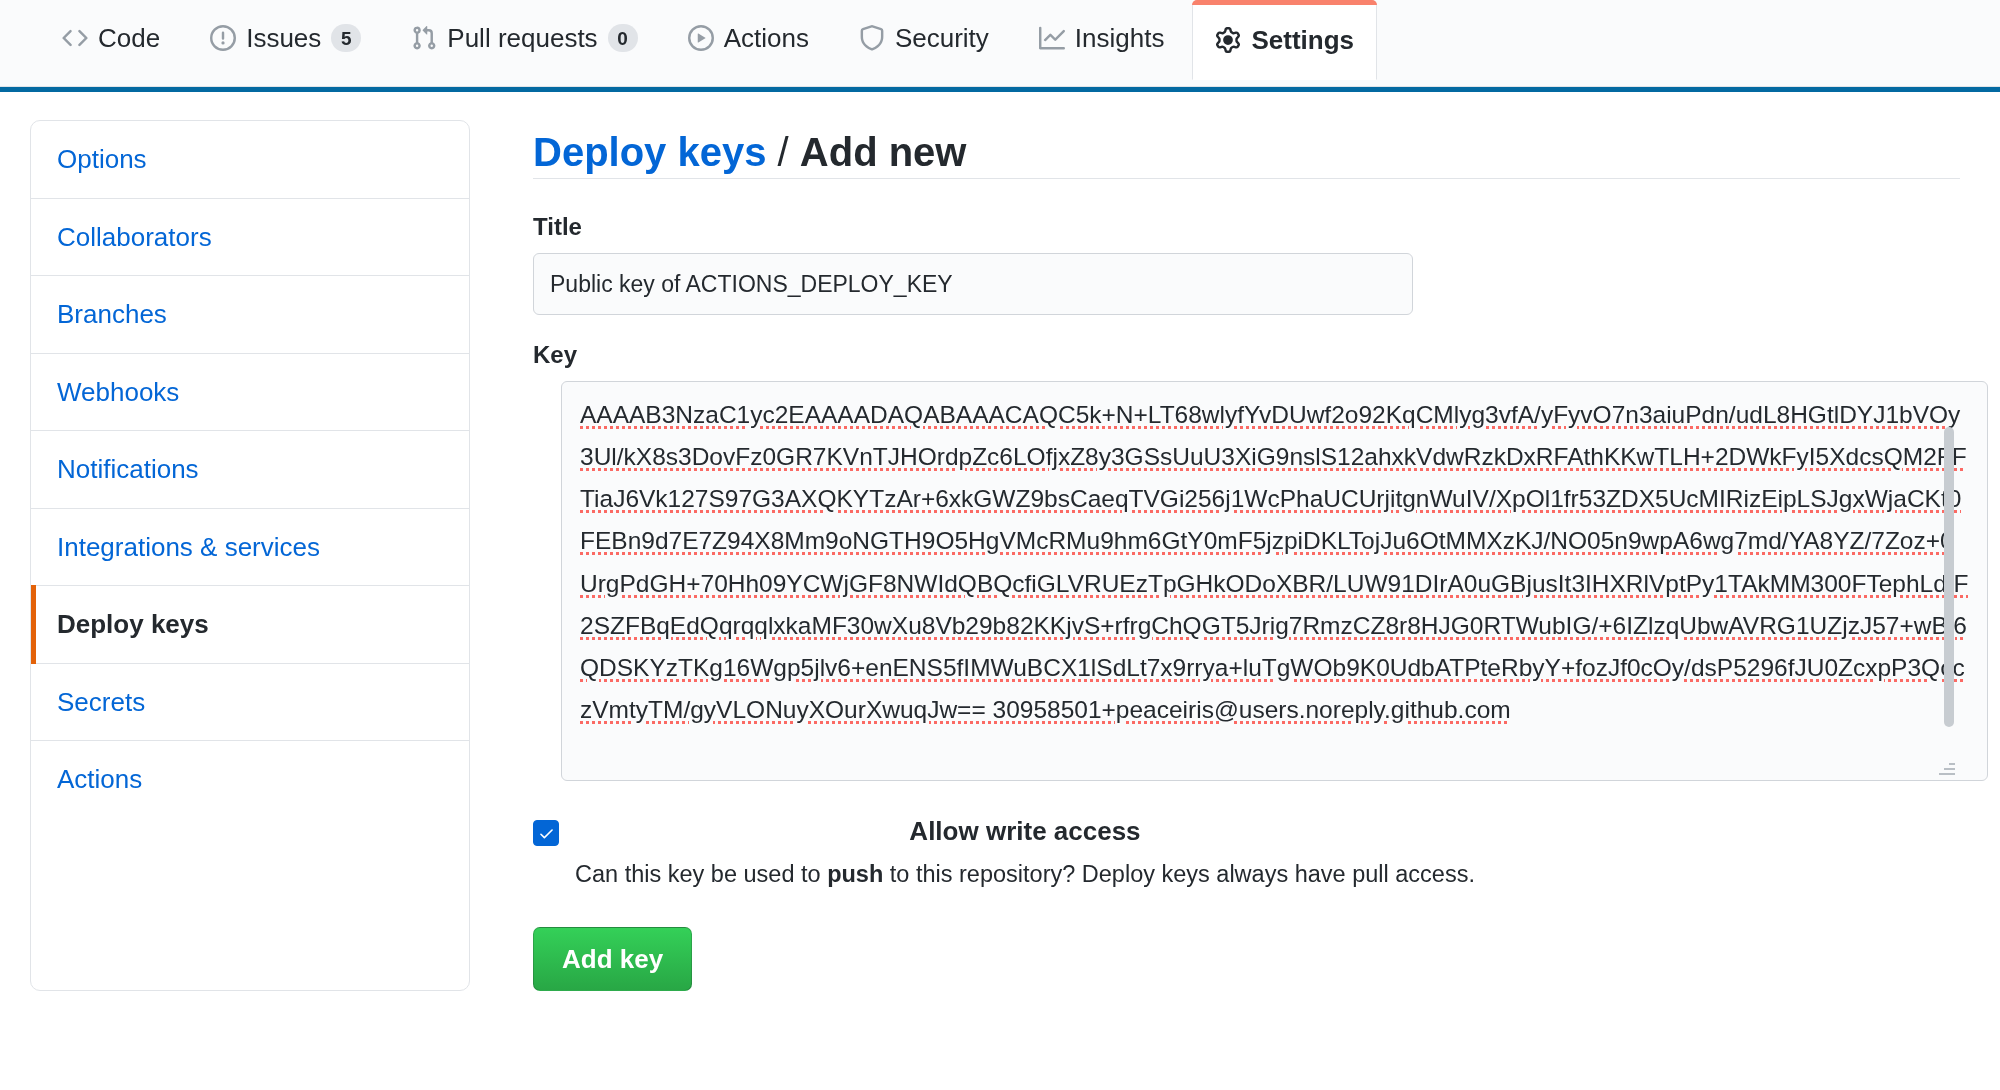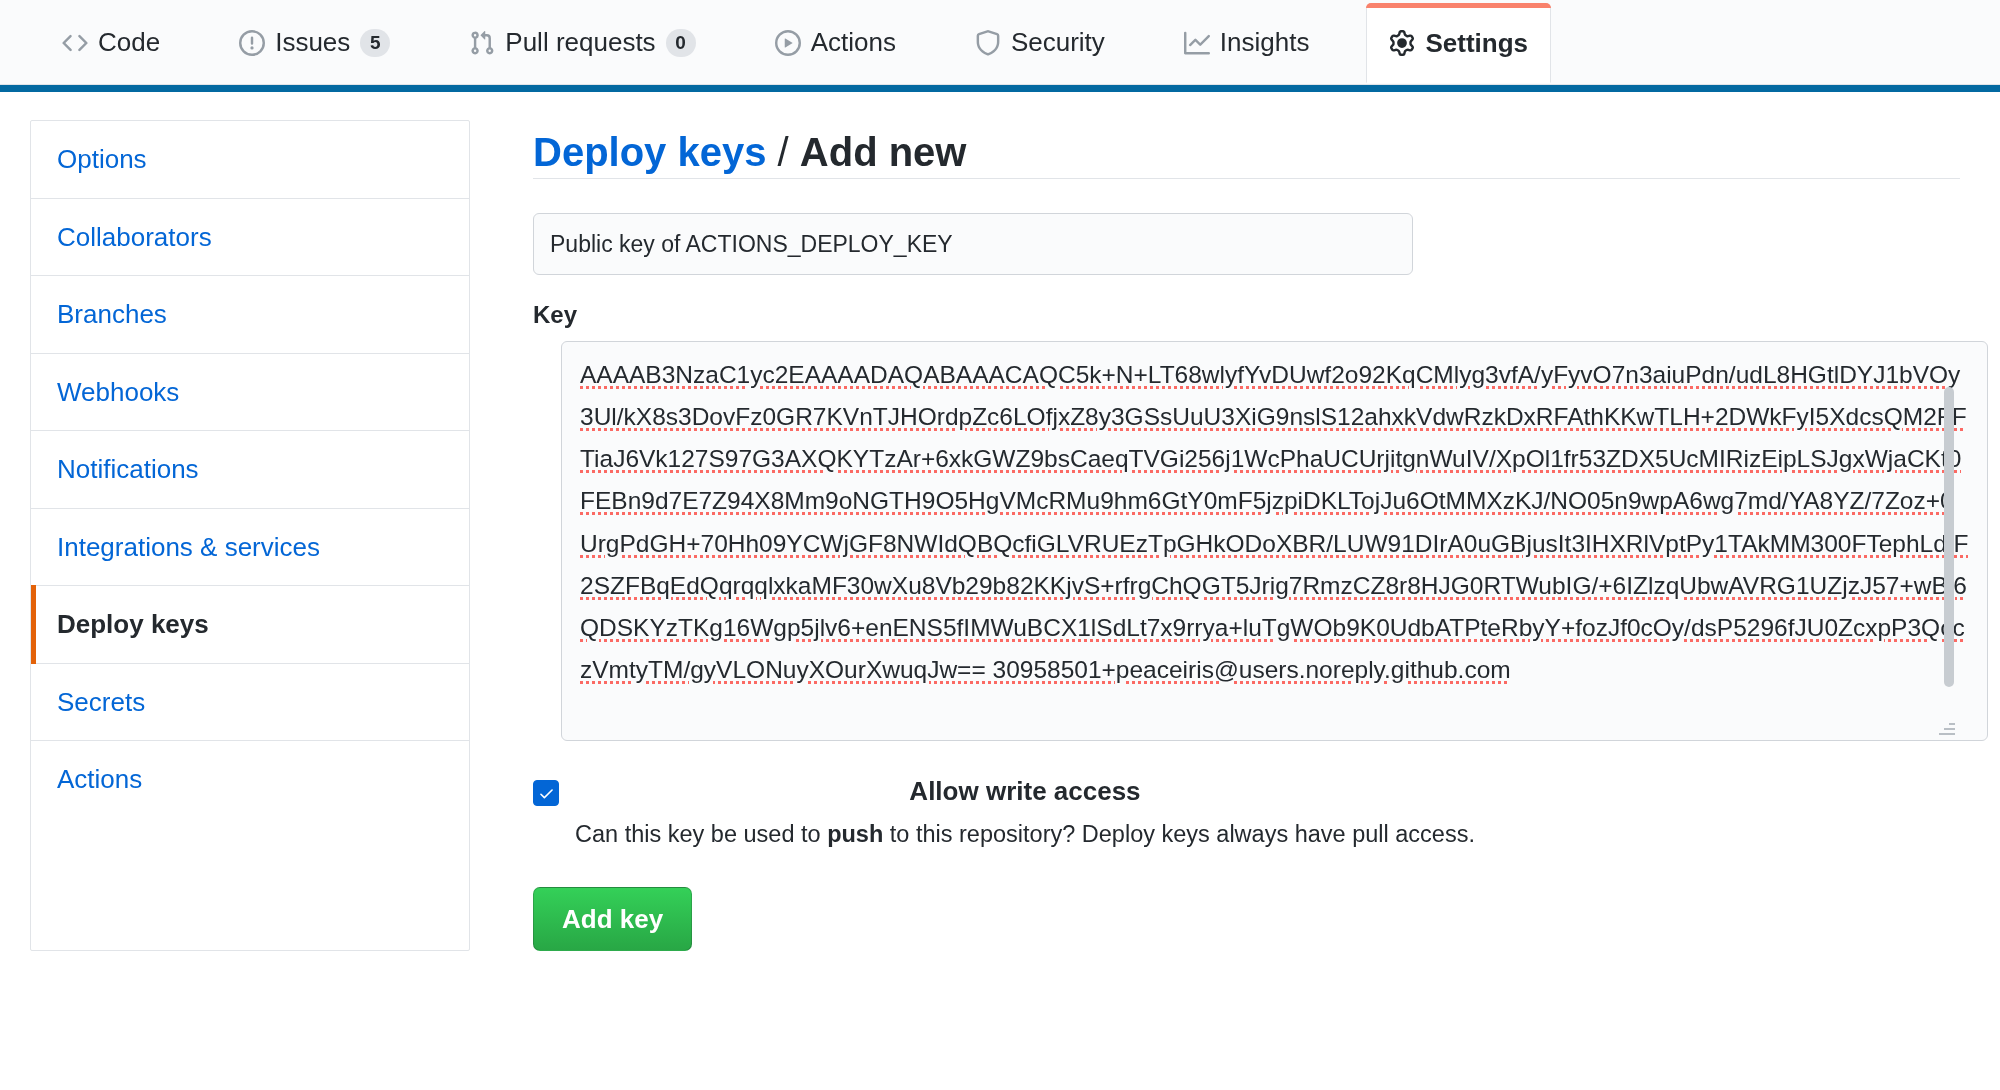--- a/index.html
+++ b/index.html
@@ -9,25 +9,24 @@
     background: #ffffff;
     font-family: "Liberation Sans", sans-serif;
     -webkit-font-smoothing: antialiased;
   }
 
   
   .repo-nav {
     position: relative;
     height: 92px;
     background: #fafbfc;
-    border-bottom: 7px solid #0369a1;
-    display: flex;
-    align-items: center;
+    border-bottom: 5px solid #0369a1;
+    display: flex;
+    align-items: flex-start;
     padding-left: 40px;
-    gap: 29px;
   }
   .repo-nav::after {
     content: "";
     position: absolute;
     left: 0; right: 0; bottom: 0;
     height: 1px;
     background: #e1e4e8;
   }
   .tab {
     position: relative;
@@ -87,21 +86,21 @@
 
   
   .page {
     display: flex;
     padding: 28px 0 0 30px;
   }
   .sidebar {
     width: 440px;
     flex: none;
     border: 1px solid #e1e4e8;
-    border-radius: 2px;
+    border-radius: 10px;
     background: #ffffff;
     overflow: hidden;
   }
   .menu-item {
     position: relative;
     display: block;
     padding: 22px 26px;
     font-size: 26px;
     color: #0366d6;
     text-decoration: none;
@@ -354,20 +353,21 @@
     <a class="menu-item" href="#">Actions</a>
   </aside>
 
   <main class="main">
 
     <h1 class="page-heading">
       <a href="#">Deploy keys</a><span class="sep"> / </span><span>Add new</span>
     </h1>
 
     <div class="field-block">
+      <label class="form-label">Title</label>
       <input class="title-input" type="text" value="Public key of ACTIONS_DEPLOY_KEY" style="">
     </div>
 
     <div class="field-block">
       <label class="form-label">Key</label>
       <div class="key-wrap">
         <div class="key-textarea">AAAAB3NzaC1yc2EAAAADAQABAAACAQC5k+N+LT68wlyfYvDUwf2o92KqCMlyg3vfA/yFyvO7n3aiuPdn/udL8HGtlDYJ1bVOy3Ul/kX8s3DovFz0GR7KVnTJHOrdpZc6LOfjxZ8y3GSsUuU3XiG9nslS12ahxkVdwRzkDxRFAthKKwTLH+2DWkFyI5XdcsQM2FFTiaJ6Vk127S97G3AXQKYTzAr+6xkGWZ9bsCaeqTVGi256j1WcPhaUCUrjitgnWuIV/XpOl1fr53ZDX5UcMIRizEipLSJgxWjaCKt0FEBn9d7E7Z94X8Mm9oNGTH9O5HgVMcRMu9hm6GtY0mF5jzpiDKLTojJu6OtMMXzKJ/NO05n9wpA6wg7md/YA8YZ/7Zoz+0UrgPdGH+70Hh09YCWjGF8NWIdQBQcfiGLVRUEzTpGHkODoXBR/LUW91DIrA0uGBjusIt3IHXRlVptPy1TAkMM300FTephLdfF2SZFBqEdQqrqqlxkaMF30wXu8Vb29b82KKjvS+rfrgChQGT5Jrig7RmzCZ8r8HJG0RTWubIG/+6IZlzqUbwAVRG1UZjzJ57+wBj6QDSKYzTKg16Wgp5jlv6+enENS5fIMWuBCX1lSdLt7x9rrya+luTgWOb9K0UdbATPteRbyY+fozJf0cOy/dsP5296fJU0ZcxpP3QcczVmtyTM/gyVLONuyXOurXwuqJw== 30958501+peaceiris@users.noreply.github.com</div>
         <div class="key-scroll"></div>
         <div class="key-resizer">
           <i style="top:14px;width:16px;"></i>

